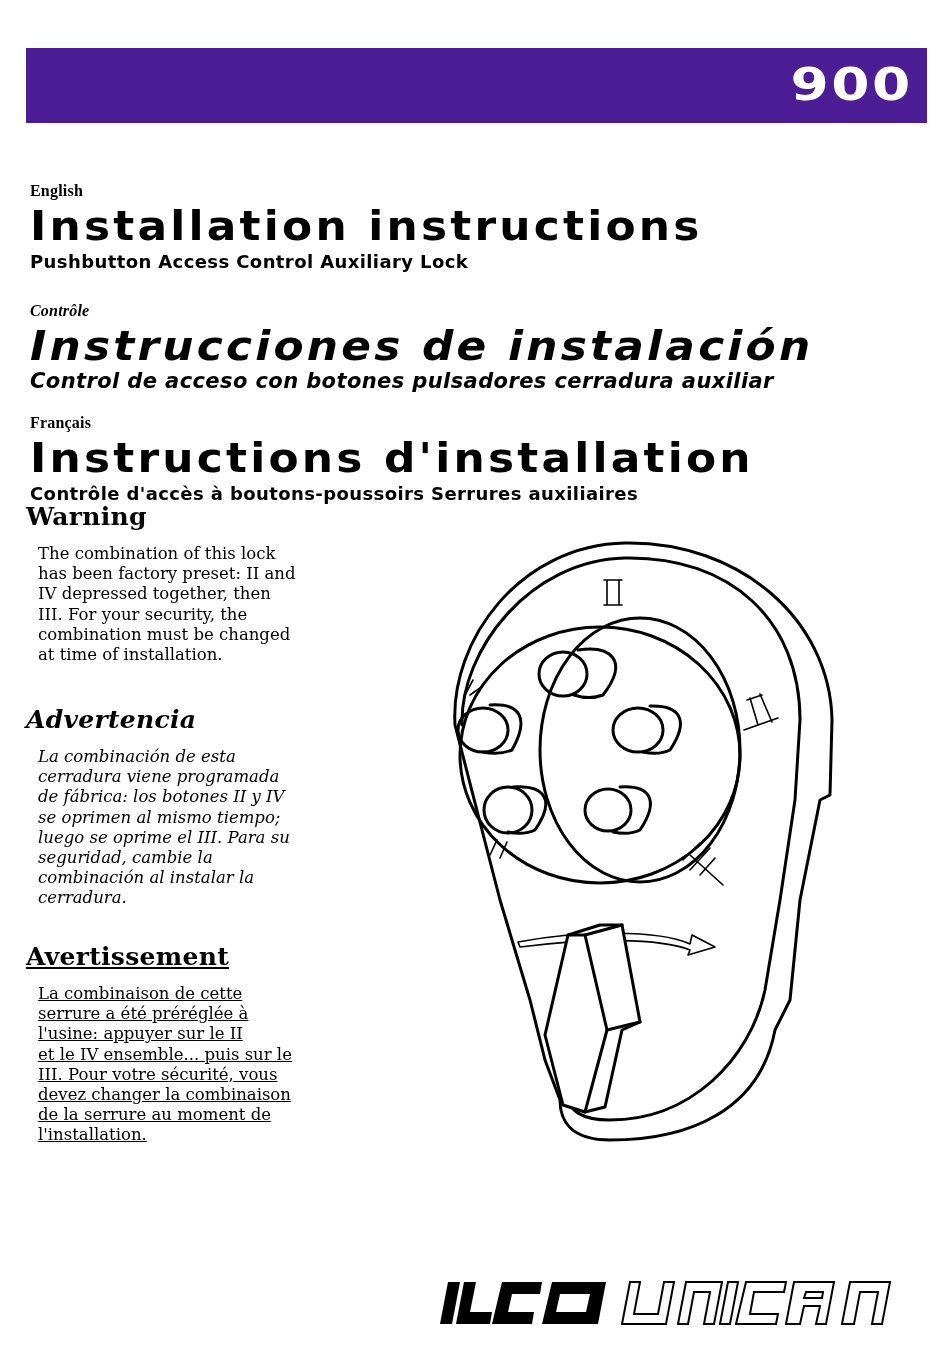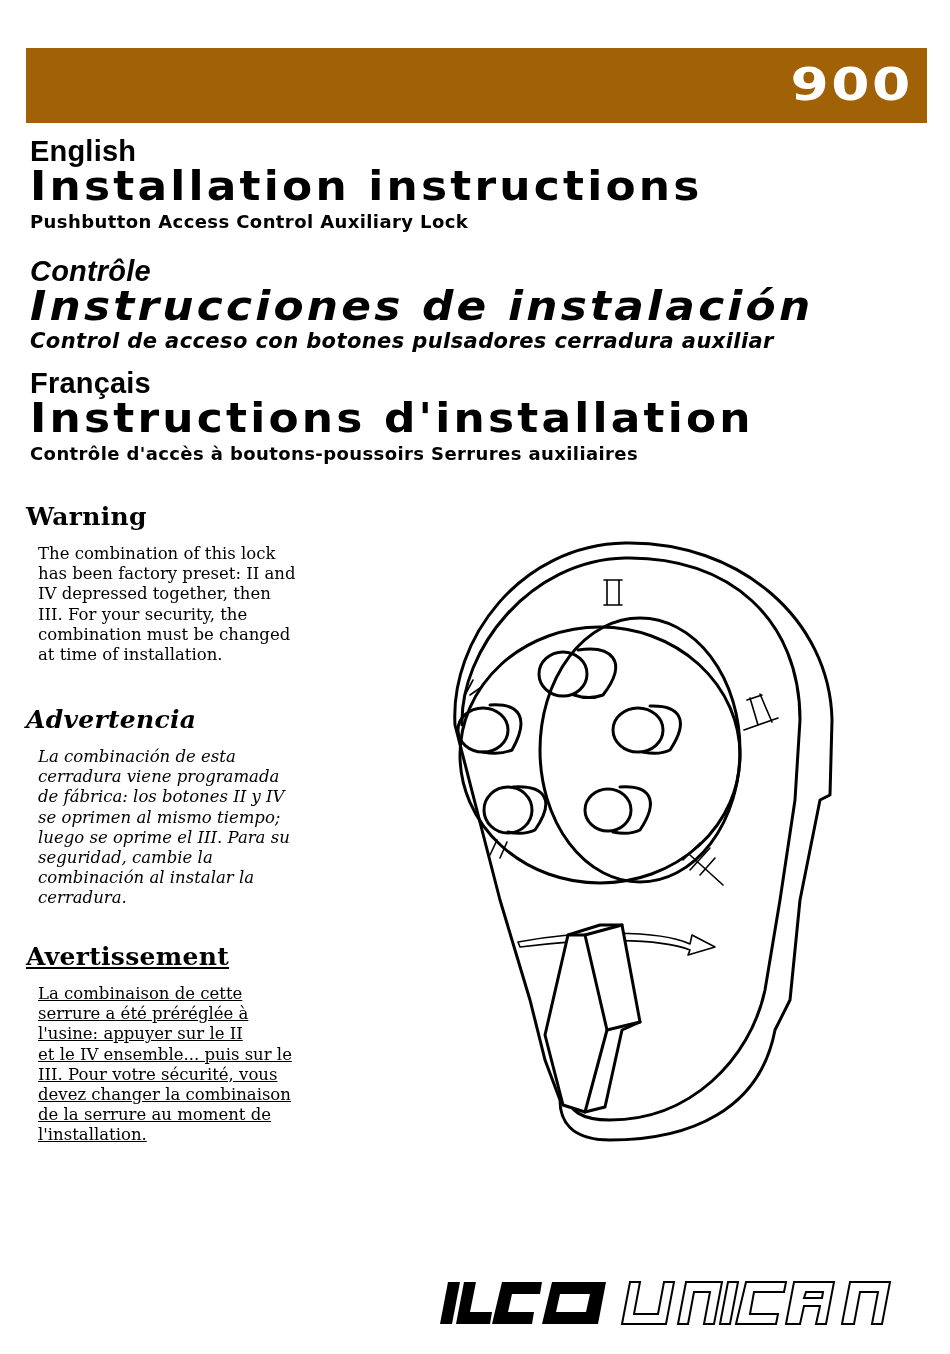--- a/index.html
+++ b/index.html
@@ -1,20 +1,20 @@
 <!DOCTYPE html>
 <html><head>
 <meta charset="utf-8">
 <style>
   html, body { margin: 0; padding: 0; background: #ffffff; }
   body { width: 950px; height: 1354px; position: relative; overflow: hidden; color: #000; }
-  .banner { position: absolute; left: 26px; top: 48px; width: 901px; height: 75px; background: #a16207; text-decoration: underline; }
+  .banner { position: absolute; left: 26px; top: 48px; width: 901px; height: 75px; background: #4c1d95; text-decoration: underline; }
   .model { position: absolute; right: 14px; top: 12px; color: #fff; font-family: "DejaVu Sans", sans-serif; font-weight: bold; font-size: 44px; letter-spacing: 2px; line-height: 50px; transform: scaleX(1.25); transform-origin: right center; }
   .lang-block { position: absolute; left: 30px; }
-  .lang { font-family: Liberation Sans, sans-serif; font-weight: bold; font-size: 29px; line-height: 26px; letter-spacing: 0.2px; }
+  .lang { font-family: Liberation Serif, serif; font-weight: bold; font-size: 16px; line-height: 26px; letter-spacing: 0.2px; margin-top: 40px; }
   .title { font-family: "DejaVu Sans", sans-serif; font-weight: bold; font-size: 41px; line-height: 44px; letter-spacing: 3px; transform: scaleX(1.07); transform-origin: left center; white-space: nowrap; }
   .subtitle { font-family: "DejaVu Sans", sans-serif; font-weight: bold; font-size: 18px; line-height: 27px; white-space: nowrap; letter-spacing: 0.4px; }
   .ital { font-style: italic; }
   .notice { position: absolute; left: 26px; width: 290px; font-family: "DejaVu Serif", serif; }
   .notice h2 { margin: 0 0 2px 0; font-size: 25px; line-height: 30px; font-weight: bold; letter-spacing: 0.3px; }
   .notice p { margin: 12px; font-size: 16.5px; line-height: 20.2px; white-space: pre-line; }
   .notice.es h2, .notice.es p { font-style: italic; }
   .illustration { position: absolute; left: 440px; top: 530px; width: 420px; height: 620px; }
   .logo { position: absolute; left: 430px; top: 1274px; width: 490px; height: 56px; }
 </style>

